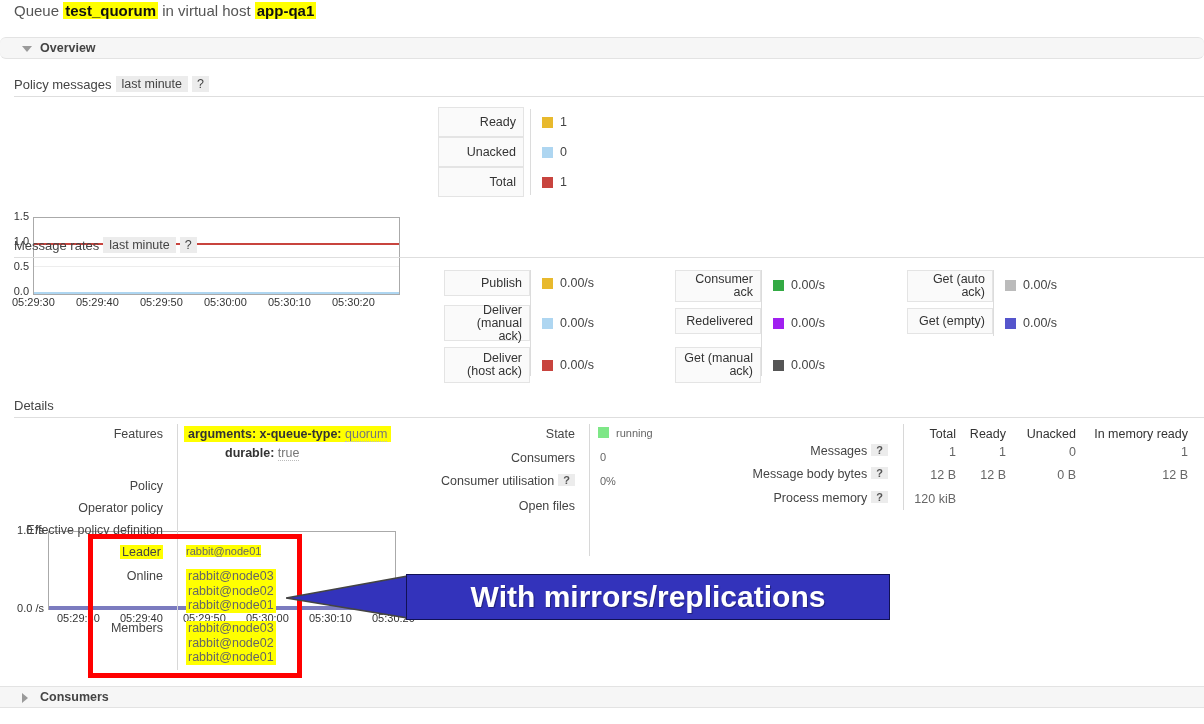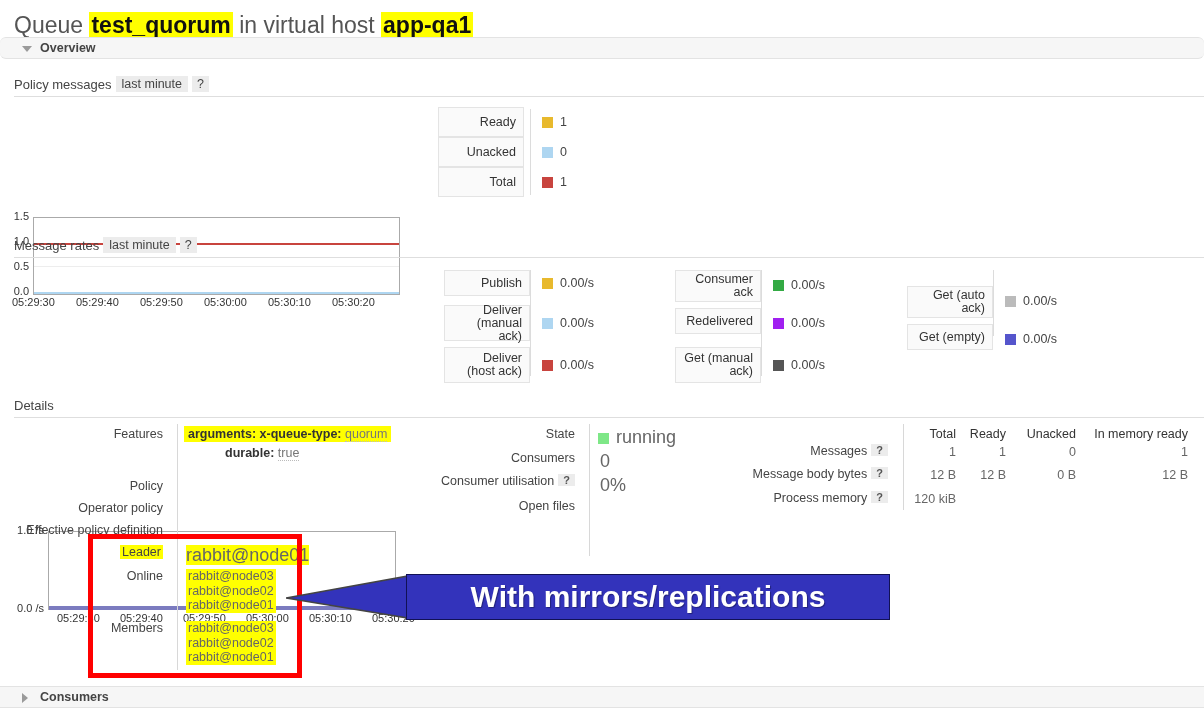--- a/index.html
+++ b/index.html
@@ -8,22 +8,22 @@
     width: 1204px; height: 724px;
     background: #ffffff;
     font-family: "Liberation Sans", sans-serif;
     color: #3a3a3a;
     overflow: hidden;
   }
   #root { position: relative; width: 1204px; height: 724px; }
 
   
   .page-title {
-    position: absolute; left: 14px; top: 12px;
-    font-size: 23px; font-weight: 400; color: #555;
+    position: absolute; left: 14px; top: 2px;
+    font-size: 15px; font-weight: 400; color: #555;
     white-space: nowrap;
   }
   .hl { background: #ffff00; color: #111; font-weight: bold; padding: 0 2px; }
 
   
   .section-bar {
     position: absolute; left: 0; width: 1204px; height: 22px;
     background: #f6f6f6; border-top: 1px solid #e3e3e3; border-bottom: 1px solid #e3e3e3;
   }
   .section-bar .tri {
@@ -93,21 +93,21 @@
     white-space: nowrap;
   }
   .swatch { width: 11px; height: 11px; display: inline-block; margin-right: 7px; }
 
   
   .dt-label {
     position: absolute; text-align: right; font-size: 12.5px; color: #444;
     white-space: nowrap;
   }
   .dt-value {
-    position: absolute; font-size: 18px; color: #666;
+    position: absolute; font-size: 11px; color: #666;
     white-space: nowrap;
   }
   .dt-sep { position: absolute; width: 1px; background: #d8d8d8; }
   .qmark {
     display: inline-block; background: #ececec; color: #555;
     font-size: 11px; font-weight: bold; padding: 0px 5px; margin-left: 4px;
     vertical-align: 1px;
   }
   .k { color: #333; font-weight: bold; text-align: center; }
   .v { color: #777; border-bottom: 1px dotted #bbb; }
@@ -280,21 +280,21 @@
       <div class="lg-val" style="left:108px; top:3px;">
         <span class="swatch" style="background:#555555;"></span>
         <span>0.00/s</span>
       </div>
     </div>
   </div>
 
   <div class="legend-col" style="left:897px; top:268px; width:170px;">
     <div class="lg-divider" style="left:96px; top:2px; height:66px;"></div>
 
-    <div class="legend-row" style="height:37px;margin-top:16px;">
+    <div class="legend-row" style="height:37px;">
       <div class="lg-btn" style="right:74px; top:2px; height:32px;">Get (auto ack)</div>
       <div class="lg-val" style="left:108px; top:2px;">
         <span class="swatch" style="background:#bbbbbb;"></span>
         <span>0.00/s</span>
       </div>
     </div>
     <div class="legend-row" style="height:42px;">
       <div class="lg-btn" style="right:74px; top:3px; height:26px;">Get (empty)</div>
       <div class="lg-val" style="left:108px; top:3px;">
         <span class="swatch" style="background:#5555cc;"></span>

